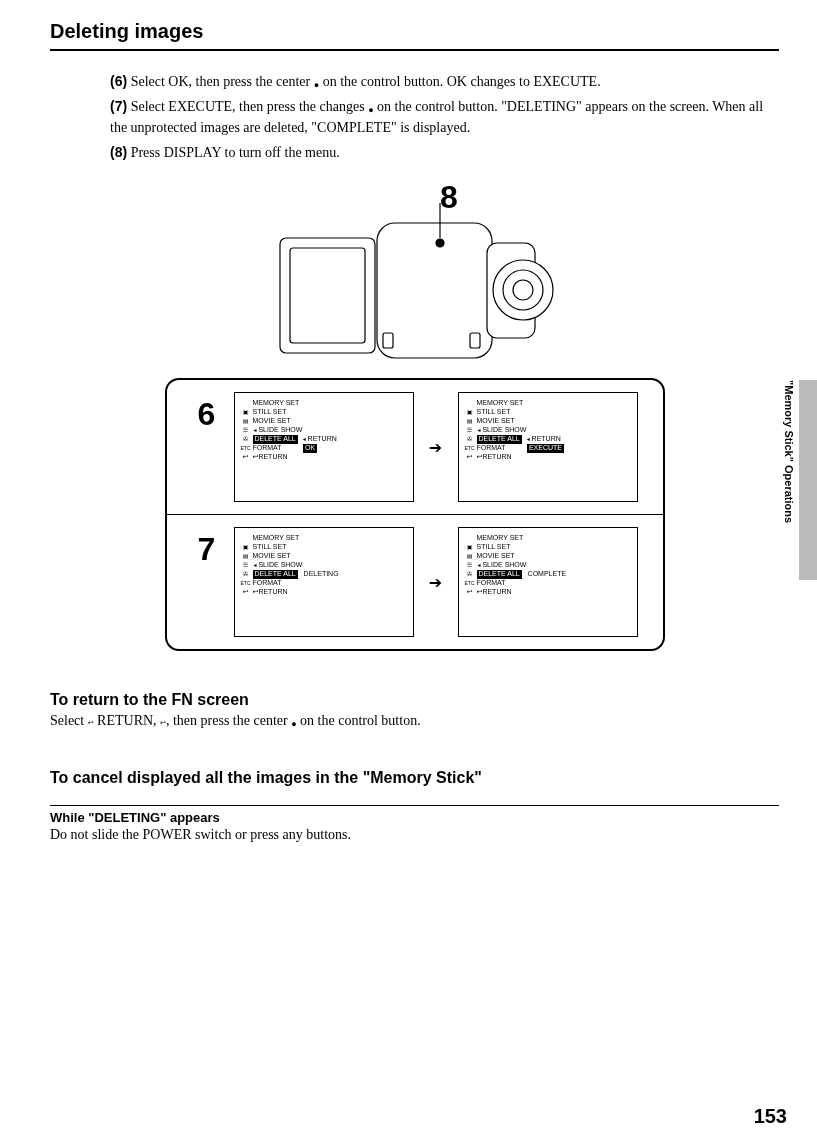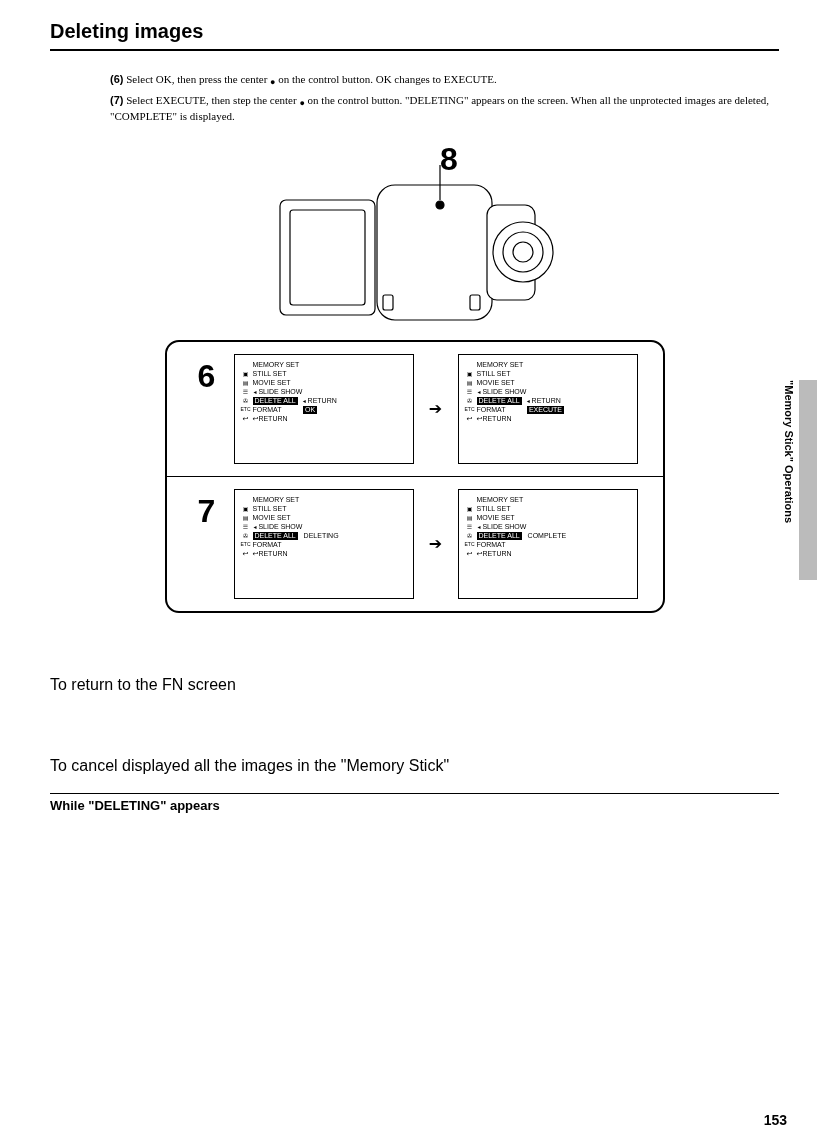--- a/index.html
+++ b/index.html
@@ -21,21 +21,21 @@
   .title {
     font-family: Arial, Helvetica, sans-serif;
     font-weight: bold;
     font-size: 20px;
     border-bottom: 2px solid black;
     padding-bottom: 6px;
     margin-bottom: 20px;
   }
   .instructions {
     margin-left: 60px;
-    font-size: 11px;
+    font-size: 14px;
     line-height: 1.5;
   }
   .instructions p { margin: 4px 0; }
   .step-num { font-weight: bold; font-family: Arial, Helvetica, sans-serif; }
   .figure-area {
     margin: 20px auto;
     text-align: center;
     position: relative;
   }
   .callout-8 {
@@ -121,23 +121,23 @@
     display: inline-block;
   }
   .arrow-between {
     font-size: 16px;
     width: 20px;
     text-align: center;
     font-family: Arial, Helvetica, sans-serif;
   }
   .sub-heading {
     font-family: Arial, Helvetica, sans-serif;
-    font-weight: normal;
+    font-weight: bold;
     font-size: 16px;
-    margin-top: 63px;
+    margin-top: 40px;
     margin-bottom: 4px;
   }
   .body-text {
     font-size: 14px;
     margin: 2px 0 0 0;
   }
   .rule-line {
     border: none;
     border-top: 1px solid black;
     margin: 18px 0 4px 0;
@@ -164,40 +164,44 @@
     font-size: 11px;
     writing-mode: vertical-rl;
     height: 200px;
   }
   .page-num {
     position: absolute;
     bottom: 16px;
     right: 30px;
     font-family: Arial, Helvetica, sans-serif;
     font-weight: bold;
-    font-size: 14px;
+    font-size: 20px;
   }
   .tri-left::before { content: "◄"; font-size: 5px; margin-right: 1px; }
   .return-arc::before { content: "↩"; font-size: 7px; }
   .dot::before { content:"●"; font-size: 9px; line-height: 0; vertical-align: -2px; }
 </style>
 </head>
 <body>
 
 <div class="page">
   <div class="title">Deleting images</div>
 
   <div class="instructions">
     <p>
       <span class="step-num">(6)</span>
       <span>Select OK, then press the center </span><span class="dot"></span><span> on the control button. OK changes to EXECUTE.</span>
     </p>
     <p>
       <span class="step-num">(7)</span>
-      <span>Select EXECUTE, then step the center </span><span class="dot"></span><span> on the control button. "DELETING" appears on the screen. When all the unprotected images are deleted, "COMPLETE" is displayed.</span>
+      <span>Select EXECUTE, then press the changes </span><span class="dot"></span><span> on the control button. "DELETING" appears on the screen. When all the unprotected images are deleted, "COMPLETE" is displayed.</span>
+    </p>
+    <p>
+      <span class="step-num">(8)</span>
+      <span>Press DISPLAY to turn off the menu.</span>
     </p>
   </div>
 
   <div class="figure-area">
     <div class="callout-8">8</div>
 
     <svg class="camera-svg" width="300" height="200" viewBox="0 0 300 200">
       <g stroke="black" stroke-width="1.2" fill="white">
 
         <rect x="15" y="55" width="95" height="115" rx="6"></rect>
@@ -328,22 +332,26 @@
           <div class="lcd-line">
               <span class="icon-col return-arc"></span>
               <span class="return-arc menu-text">RETURN</span>
             </div>
         </div>
       </div>
     </div>
   </div>
 
   <div class="sub-heading">To return to the FN screen</div>
+  <p class="body-text">
+    <span>Select </span><span class="return-arc"></span><span> RETURN, </span><span class="return-arc"></span><span>, then press the center </span><span class="dot"></span><span> on the control button.</span>
+  </p>
 
   <div class="sub-heading">To cancel displayed all the images in the "Memory Stick"</div>
 
   <hr class="rule-line">
   <div class="note-heading">While "DELETING" appears</div>
+  <p class="body-text">Do not slide the POWER switch or press any buttons.</p>
 
   <div class="side-tab"></div>
   <div class="side-label">"Memory Stick" Operations</div>
   <div class="page-num">153</div>
 </div>
 
 </body></html>

